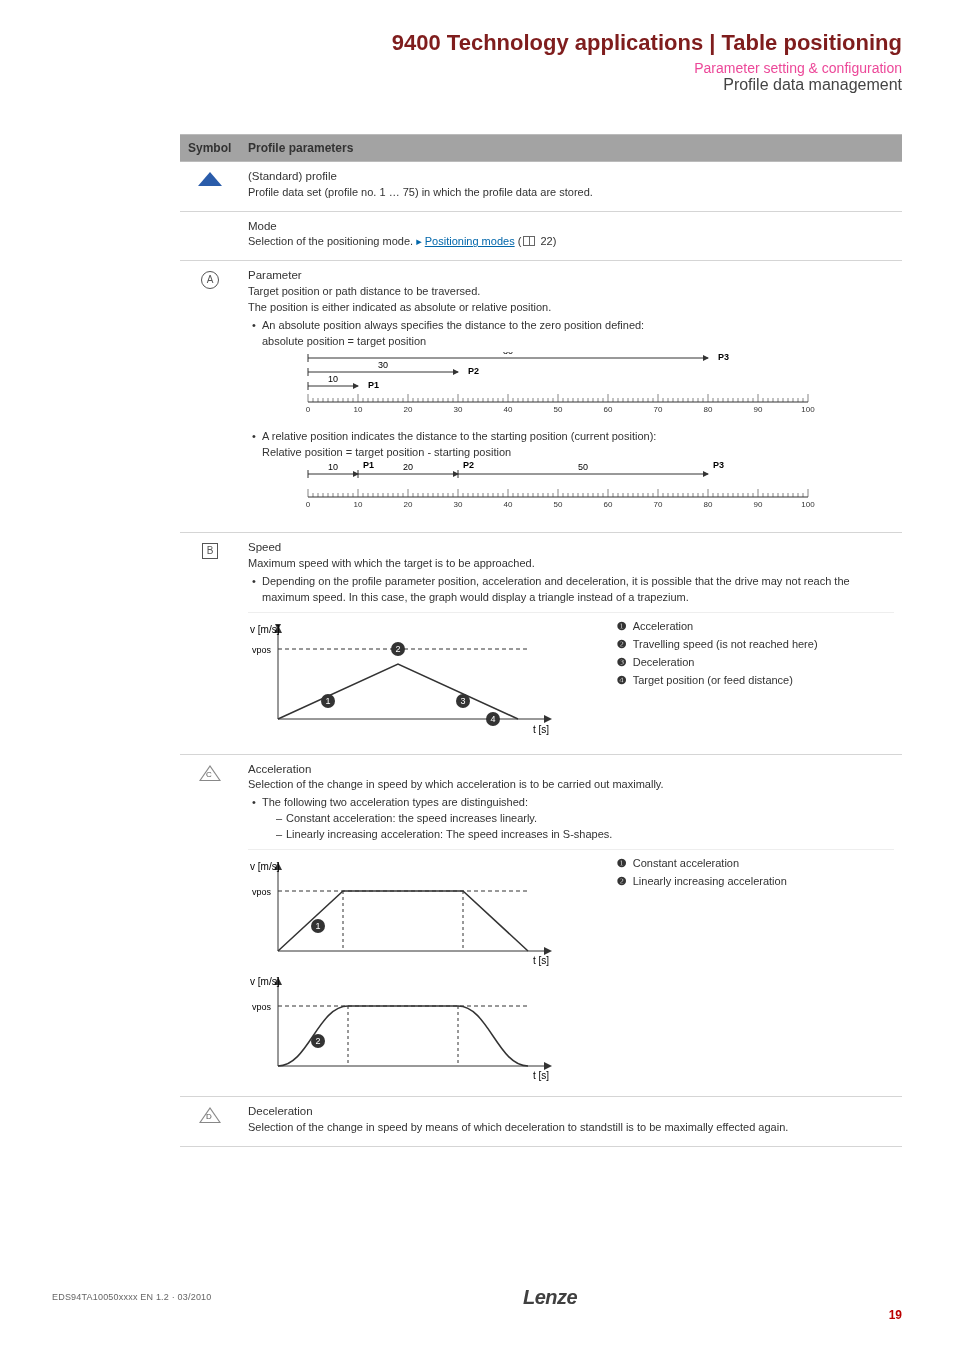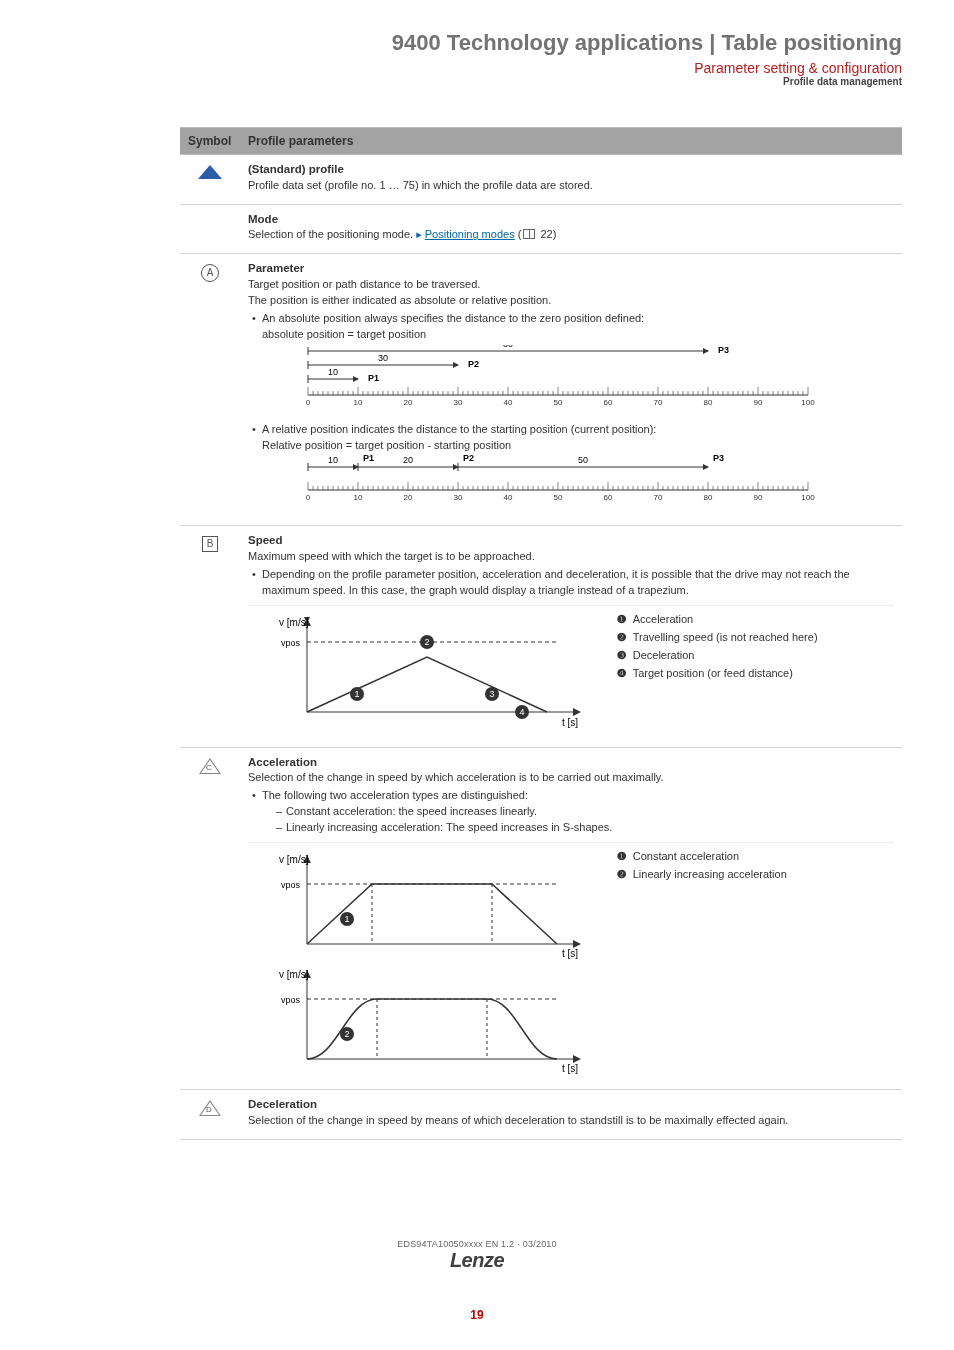--- a/index.html
+++ b/index.html
@@ -12,44 +12,44 @@
     color: #333;
     font-size: 12px;
   }
   .page {
     background: #fff;
     position: absolute;
     left: 0; top: 0; right: 0; bottom: 0;
     padding: 30px 52px 30px 180px;
   }
   .header { text-align: right; margin-bottom: 40px; }
-  .header h1 { font-size: 22px; font-weight: bold; color: #737373; margin-bottom: 4px; text-align: right; }
-  .header .sub1 { font-size: 14px; color: #b91c1c; }
-  .header .sub2 { font-size: 10px; color: #444; font-weight: bold; }
+  .header h1 { font-size: 22px; font-weight: bold; color: #7f1d1d; margin-bottom: 4px; text-align: right; }
+  .header .sub1 { font-size: 14px; color: #ec4899; }
+  .header .sub2 { font-size: 16px; color: #444; }
 
   table.params { width: 100%; border-collapse: collapse; }
   table.params th {
     text-align: left;
     font-weight: bold;
     font-size: 12px;
     padding: 6px 8px;
     background: #a3a3a3;
     border-top: 1px solid #bbb;
     border-bottom: 1px solid #bbb;
   }
   table.params th.sym { width: 60px; }
   table.params td {
     vertical-align: top;
     padding: 6px 8px 10px 8px;
     border-bottom: 1px solid #d5d5d5;
     font-size: 11px;
     line-height: 1.45;
   }
   table.params td.sym { width: 60px; text-align: center; padding-top: 10px; }
-  .rowtitle { font-weight: bold; font-size: 11.5px; }
+  .rowtitle { font-weight: normal; font-size: 11.5px; }
   .link { color: #0066aa; text-decoration: underline; }
   .bookicon { display:inline-block; width:12px; height:10px; border:1px solid #666; position:relative; vertical-align:-1px; margin:0 2px; }
   .bookicon::after{ content:""; position:absolute; left:50%; top:0; bottom:0; width:1px; background:#666; }
 
   ul.b { list-style: none; padding-left: 4px; margin: 2px 0; }
   ul.b > li { position: relative; padding-left: 10px; margin-bottom: 2px; }
   ul.b > li::before { content: "•"; position: absolute; left: 0; top: 0; }
   ul.d { list-style: none; padding-left: 14px; }
   ul.d > li { position: relative; padding-left: 10px; }
   ul.d > li::before { content: "–"; position: absolute; left: 0; top: 0; }
@@ -57,26 +57,26 @@
   
   .sym-profile { width:0; height:0; border-left:12px solid transparent; border-right:12px solid transparent; border-bottom:14px solid #2a5caa; margin:0 auto; }
   .sym-circle { width:18px; height:18px; border:1.5px solid #555; border-radius:50%; margin:0 auto; display:flex; align-items:center; justify-content:center; font-size:10px; color:#555; }
   .sym-square { width:16px; height:16px; border:1.5px solid #555; margin:0 auto; display:flex; align-items:center; justify-content:center; font-size:10px; color:#555; }
   .sym-tri-outline { width:0; height:0; border-left:11px solid transparent; border-right:11px solid transparent; border-bottom:16px solid #888; margin:0 auto; position:relative; }
   .sym-tri-outline::after { content:""; position:absolute; left:-9px; top:2px; width:0; height:0; border-left:9px solid transparent; border-right:9px solid transparent; border-bottom:13px solid #fff; }
   .sym-tri-label { position:absolute; left:-4px; top:4px; font-size:8px; color:#555; z-index:2; }
 
   .subbox { border-top: 1px solid #eee; margin-top: 6px; padding-top: 6px; }
   .two-col { display:flex; gap: 20px; }
-  .two-col .gcol { flex: 0 0 54%; text-align: right; }
+  .two-col .gcol { flex: 0 0 54%; }
   .two-col .lcol { flex: 1; font-size: 11px; }
   .legend-item { display:flex; gap:6px; margin-bottom:2px; }
   .legend-num { font-weight:bold; }
 
-  .footer { position:absolute; bottom:28px; left:52px; right:52px; display:flex; align-items:center; justify-content:space-between;flex-direction:column; }
+  .footer { position:absolute; bottom:28px; left:52px; right:52px; display:flex; align-items:center; justify-content:space-between; }
   .footer .docid { font-size: 9px; color:#666; letter-spacing:0.2px; }
   .footer .pageno { font-size: 12px; font-weight:bold; color:#b00;margin-top:36px; }
   .footer .brand { font-size: 20px; font-weight: 900; font-style: italic; color:#404040; letter-spacing:-0.5px; }
 
   svg text { font-family: Arial, sans-serif; }
 </style>
 </head>
 <body>
 
 <div class="page">

